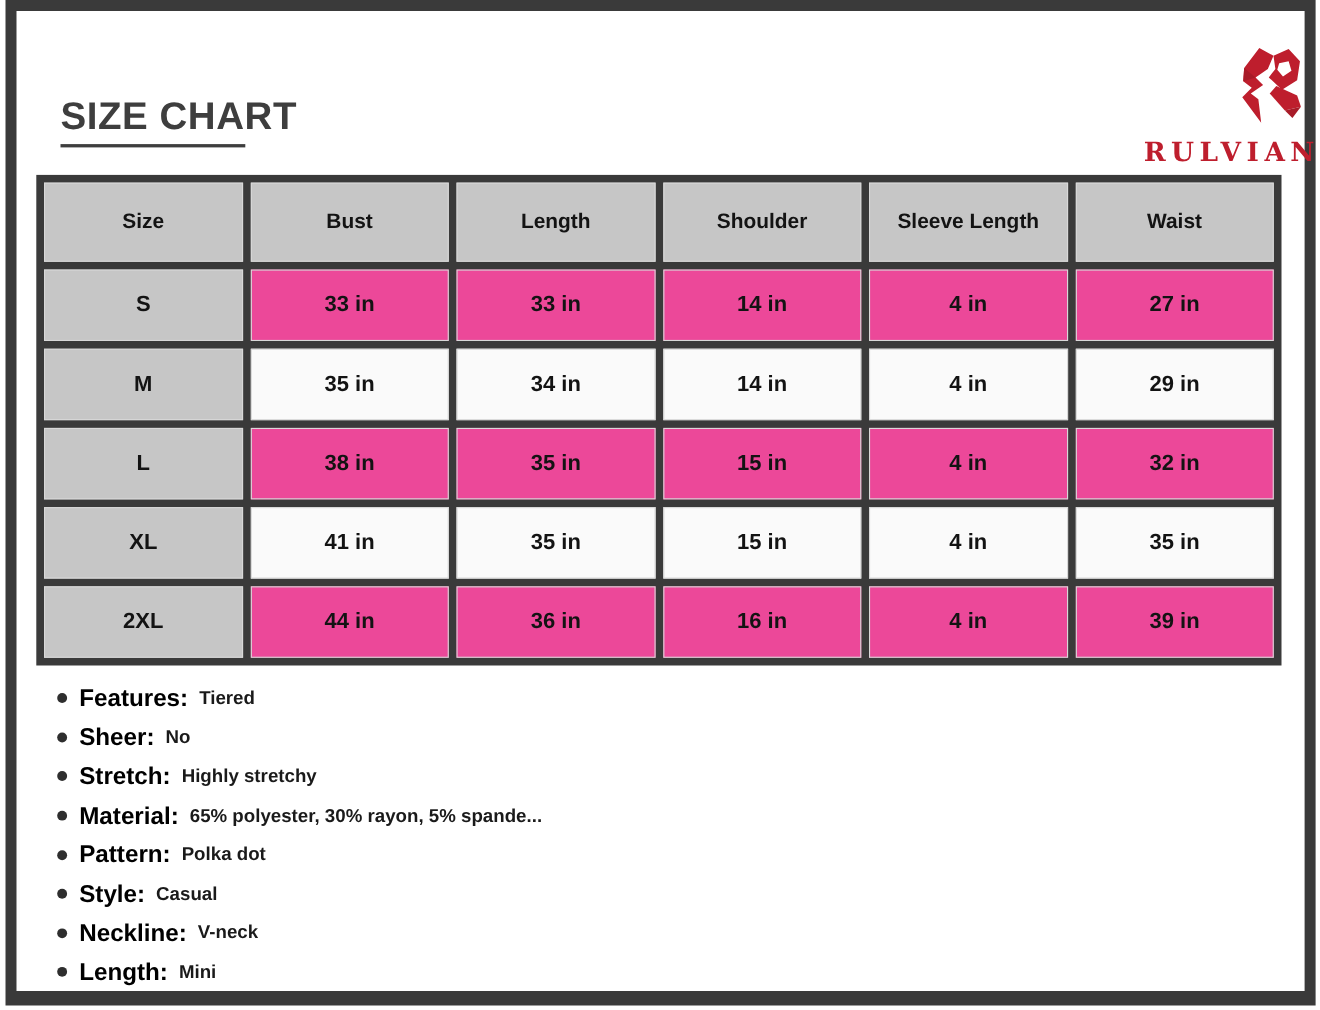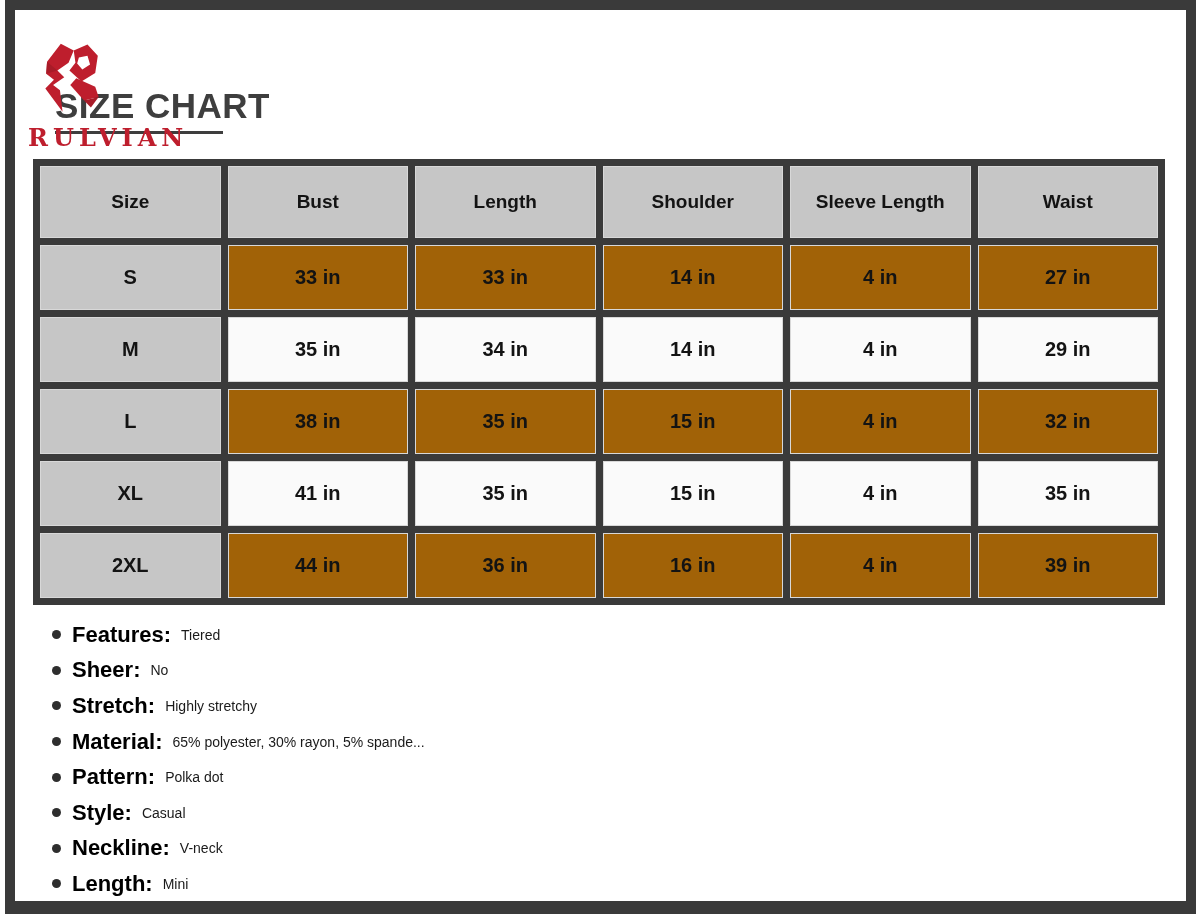--- a/index.html
+++ b/index.html
@@ -20,51 +20,51 @@
   .title{
     position:absolute;left:55px;top:86px;
     font-size:35px;font-weight:bold;color:#3E3E3E;letter-spacing:0.5px;
     white-space:nowrap;
   }
   .title-rule{
     position:absolute;left:55px;top:131px;width:168px;height:3px;background:#3E3E3E;
   }
   .logo{
     position:absolute;top:36px;left:0;right:0;
-    display:flex;flex-direction:column;align-items:flex-start;padding-left:28px;
+    display:flex;flex-direction:column;align-items:flex-end;padding-left:28px;
   }
   .logo-mark{width:88px;height:86px;display:block;}
   .brand-name{
     font-family:"DejaVu Serif","Liberation Serif",serif;
     font-weight:bold;font-size:24px;letter-spacing:5px;
     color:var(--brand-red);margin-top:1px;white-space:nowrap;
   }
   table.size-table{
     position:absolute;left:33px;top:159px;width:1132px;
     border-collapse:separate;border-spacing:7px;
     background:var(--frame-dark);table-layout:fixed;
   }
   .size-table th,.size-table td{
     text-align:center;vertical-align:middle;font-weight:bold;color:#131313;
     border:1px solid #D8D8D8;overflow:hidden;white-space:nowrap;
   }
   .size-table th{height:68px;background:var(--cell-gray);font-size:19px;margin-left:20px;}
-  .size-table td{height:61px;background:#a16207;font-size:20px;}
+  .size-table td{height:61px;background:#ec4899;font-size:20px;}
   .size-table tbody tr:nth-child(even) td{background:#FAFAFA;}
   .size-table td.size-col,.size-table tbody tr:nth-child(even) td.size-col{
     background:var(--cell-gray);
   }
   .details{position:absolute;left:52px;top:617px;}
   .detail-row{display:flex;align-items:center;height:35.6px;}
   .bullet{
     width:9px;height:9px;border-radius:50%;background:#2E2E2E;
     margin-right:11px;flex:none;
   }
   .detail-label{font-size:22px;font-weight:bold;color:#000000;margin-right:10px;white-space:nowrap;}
-  .detail-value{font-size:14px;font-weight:normal;color:#1A1A1A;white-space:nowrap;}
+  .detail-value{font-size:17px;font-weight:bold;color:#1A1A1A;white-space:nowrap;}
 </style>
 </head>
 <body>
 
 <div class="page">
   <div class="frame"></div>
 
   <div class="title">SIZE CHART</div>
   <div class="title-rule"></div>
 

